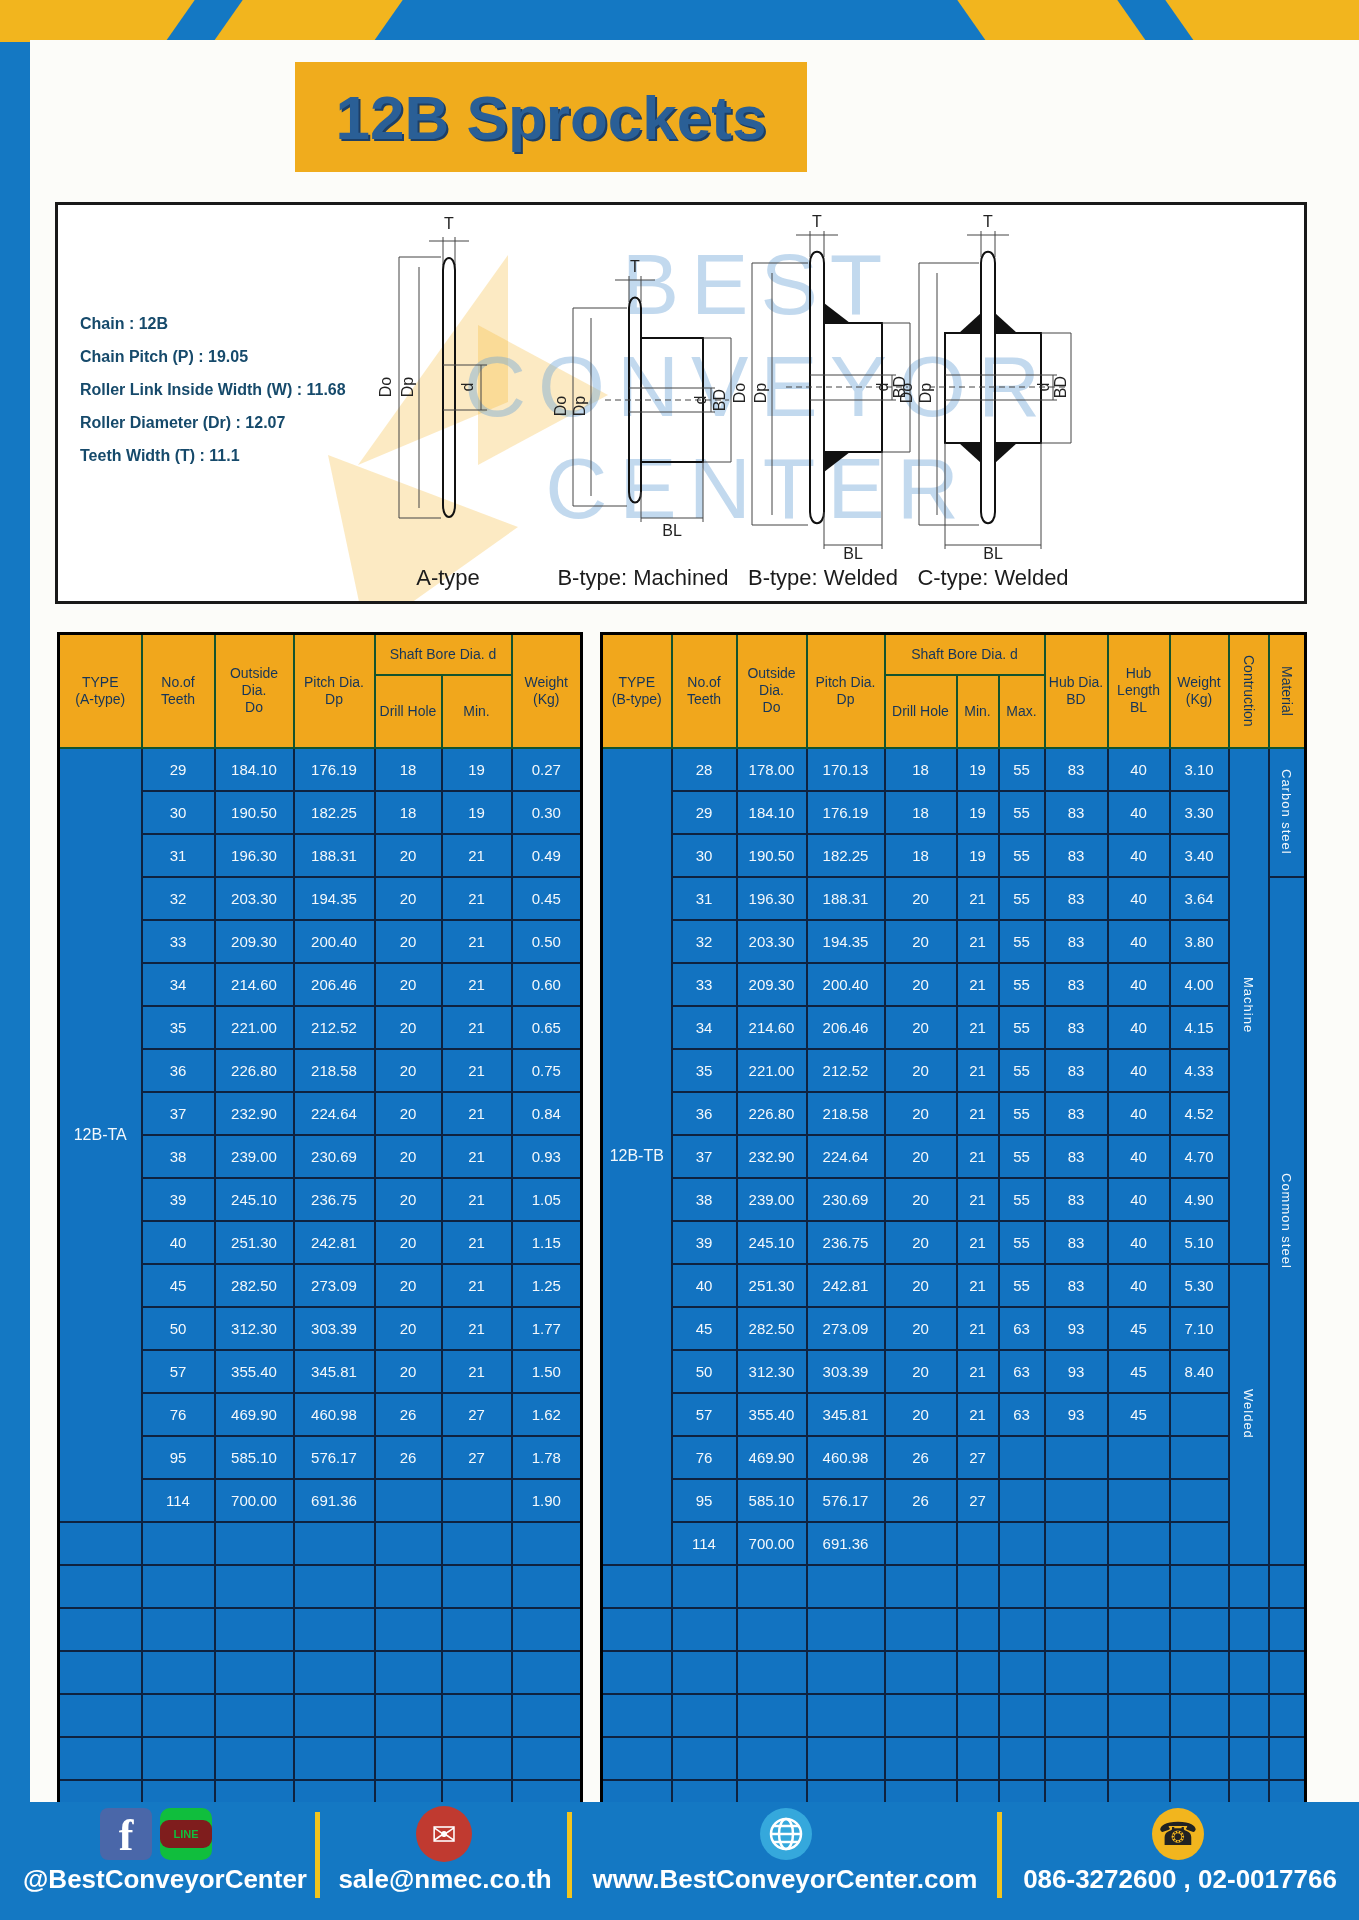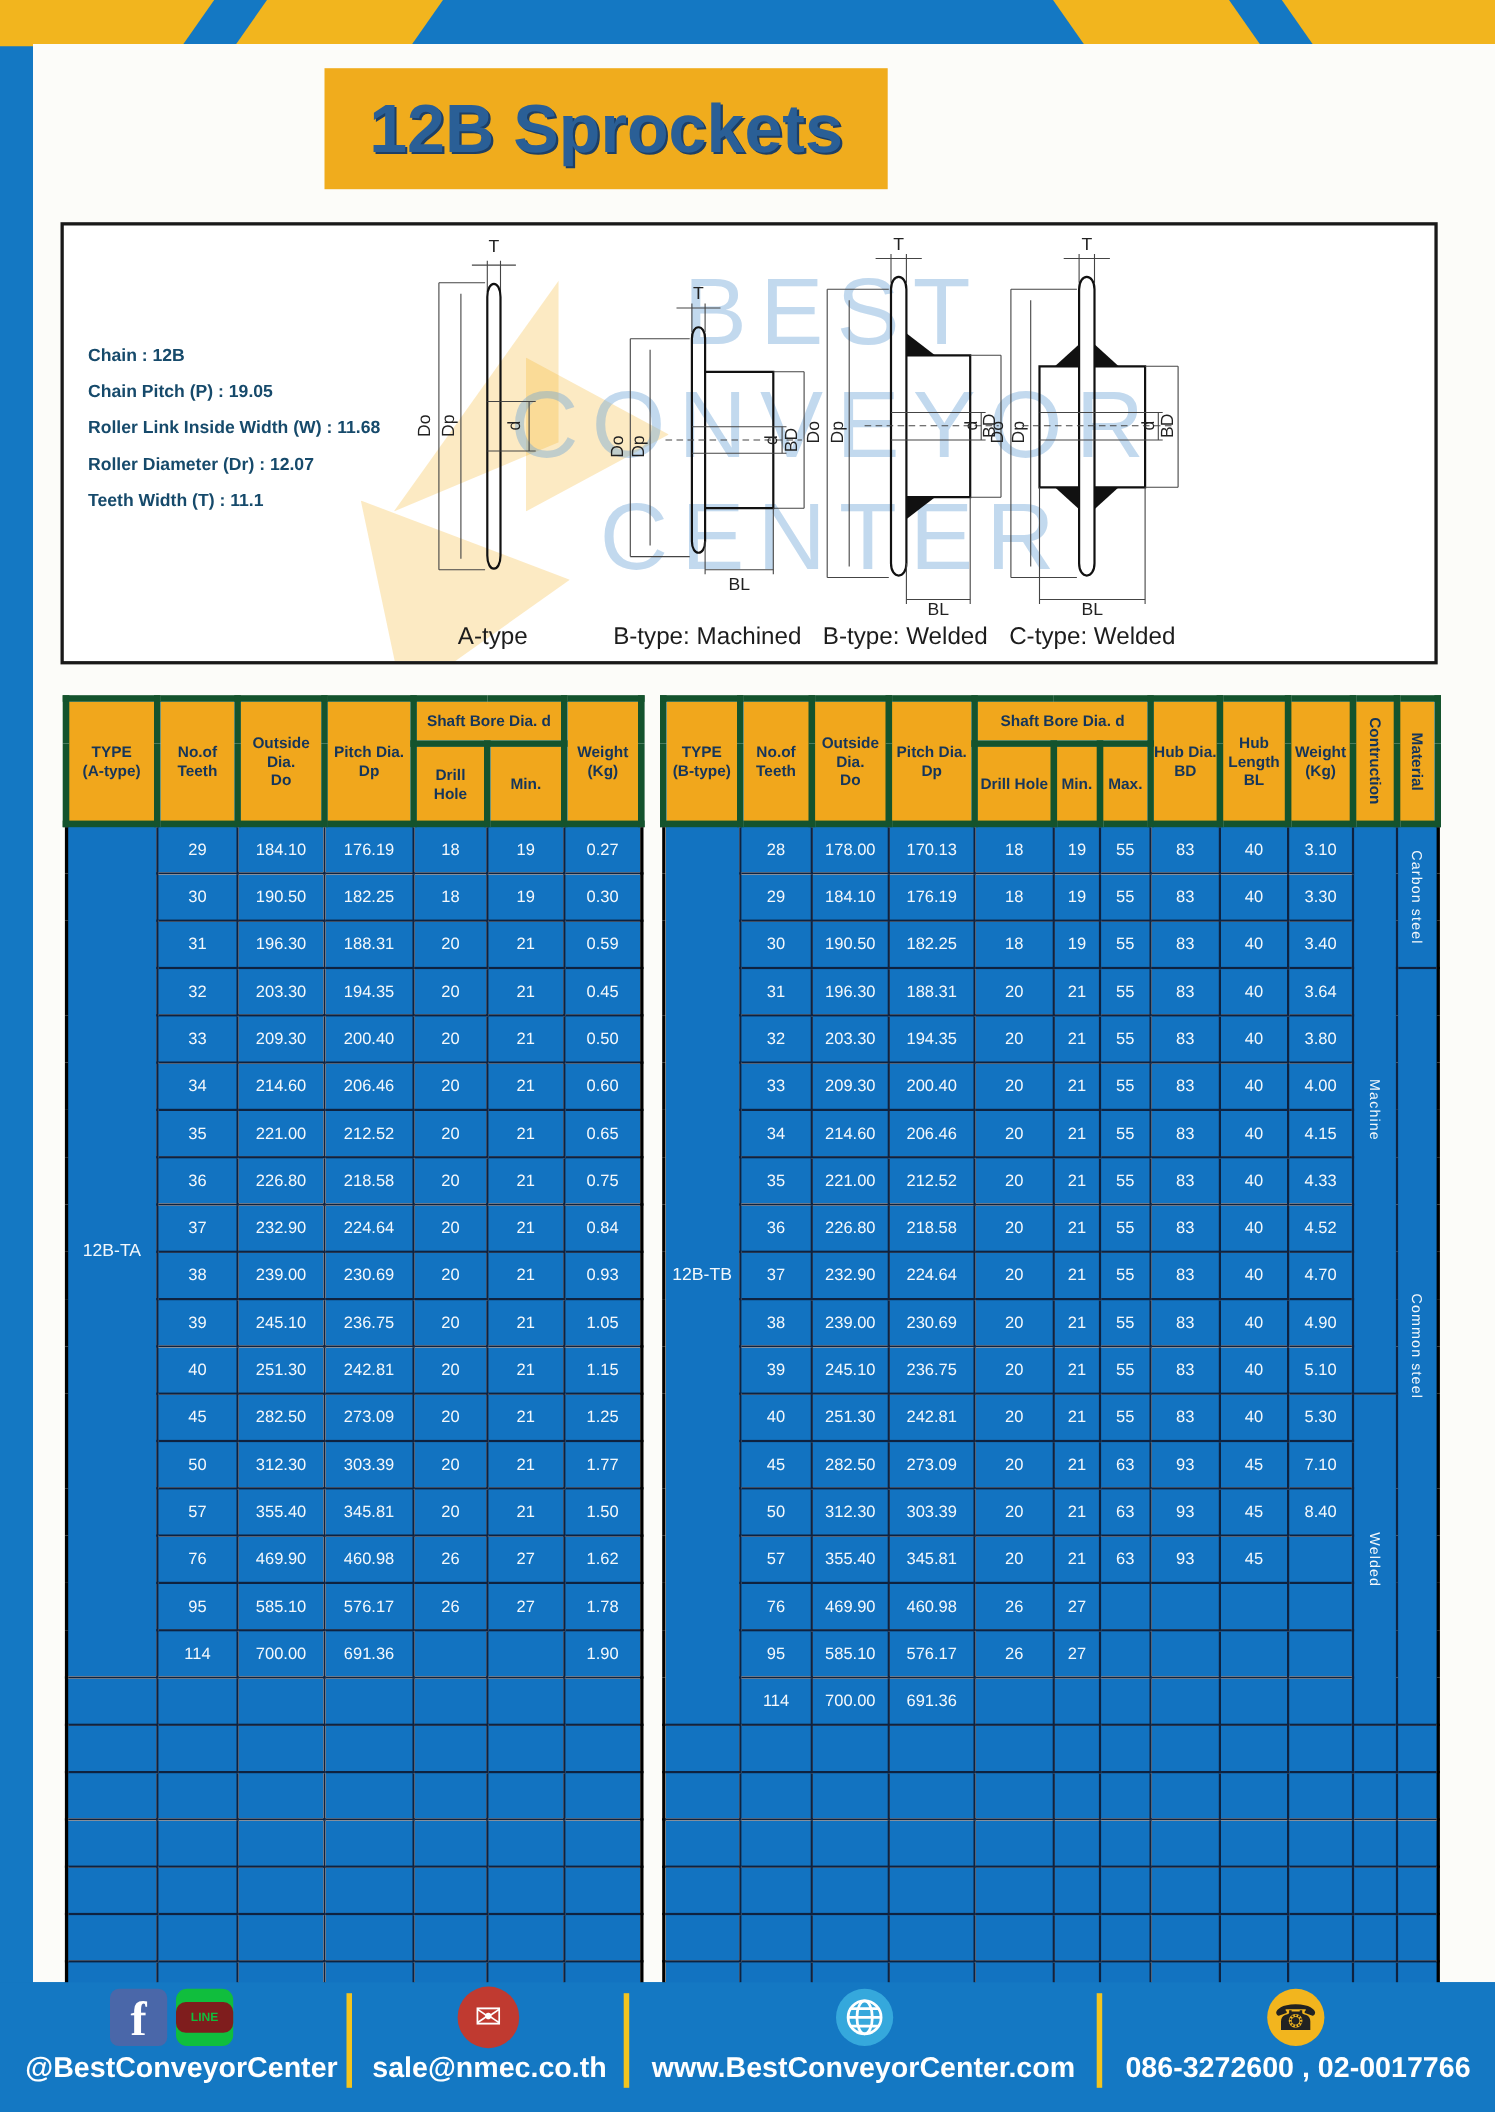--- a/index.html
+++ b/index.html
@@ -28,21 +28,21 @@
   .dg line,.dg path.thin{stroke:#444;stroke-width:1;fill:none;}
   .dg path.main{stroke:#111;stroke-width:2;fill:none;}
   .dg path.solid{stroke:none;fill:#111;}
   .dg text{font-size:16px;fill:#222;font-family:"Liberation Sans",sans-serif;}
   .dash{stroke-dasharray:6 4;}
   
   table{border-collapse:collapse;table-layout:fixed;position:absolute;border:3px solid #000;}
   #table-a{left:27px;top:592px;width:523px;}
   #table-b{left:570px;top:592px;width:704px;}
   th,td{border:2px solid #0e2240;text-align:center;vertical-align:middle;padding:0;overflow:hidden;}
-  thead th{background:#F1A71C;color:#15355A;font-size:14px;font-weight:bold;border:6px solid #14532d;line-height:17px;text-align:center;}
+  thead th{background:#F1A71C;color:#15355A;font-size:14px;font-weight:normal;border:2px solid #14532d;line-height:17px;text-align:center;}
   thead tr.h1{height:41px;}
   thead tr.h2{height:73px;}
   tbody td{background:#1273C1;color:#F3F8FC;font-size:15px;height:41px;}
   td.type{font-size:16px;}
   td.vtext{writing-mode:vertical-rl;font-size:13px;letter-spacing:1px;}
   th.vhead{writing-mode:vertical-rl;}
   
   .footer{position:absolute;left:0;top:1802px;width:1359px;height:118px;background:#1478C3;}
   .f-text{position:absolute;top:62px;font-size:26px;font-weight:bold;color:#ffffff;text-align:center;white-space:nowrap;}
   .f-div{position:absolute;top:10px;width:5px;height:86px;background:#F2C41E;}
@@ -282,21 +282,21 @@
             <td>18</td>
             <td>19</td>
             <td>0.30</td>
           </tr>
           <tr>
             <td>31</td>
             <td>196.30</td>
             <td>188.31</td>
             <td>20</td>
             <td>21</td>
-            <td>0.59</td>
+            <td>0.49</td>
           </tr>
           <tr>
             <td>32</td>
             <td>203.30</td>
             <td>194.35</td>
             <td>20</td>
             <td>21</td>
             <td>0.45</td>
           </tr>
           <tr>

